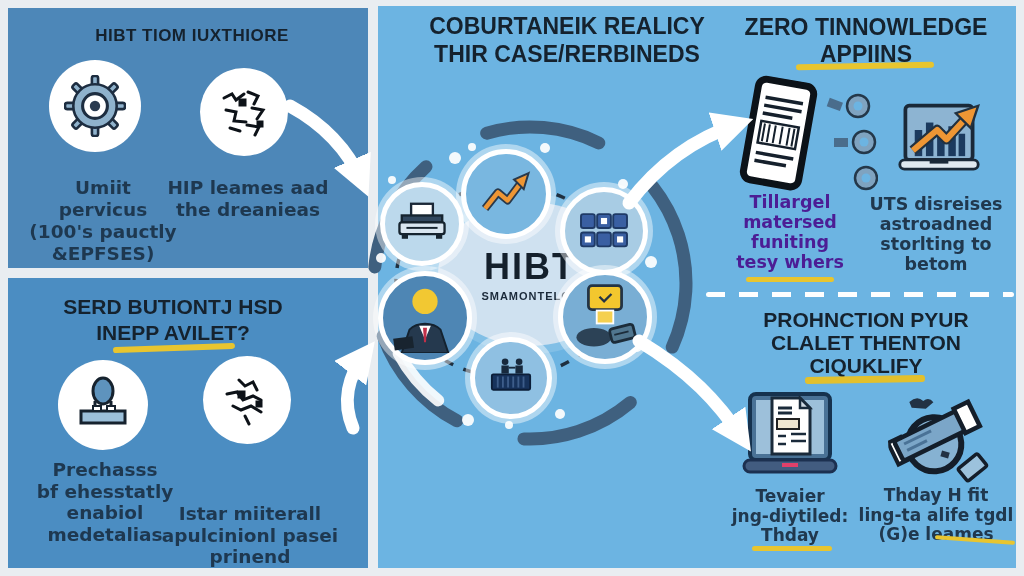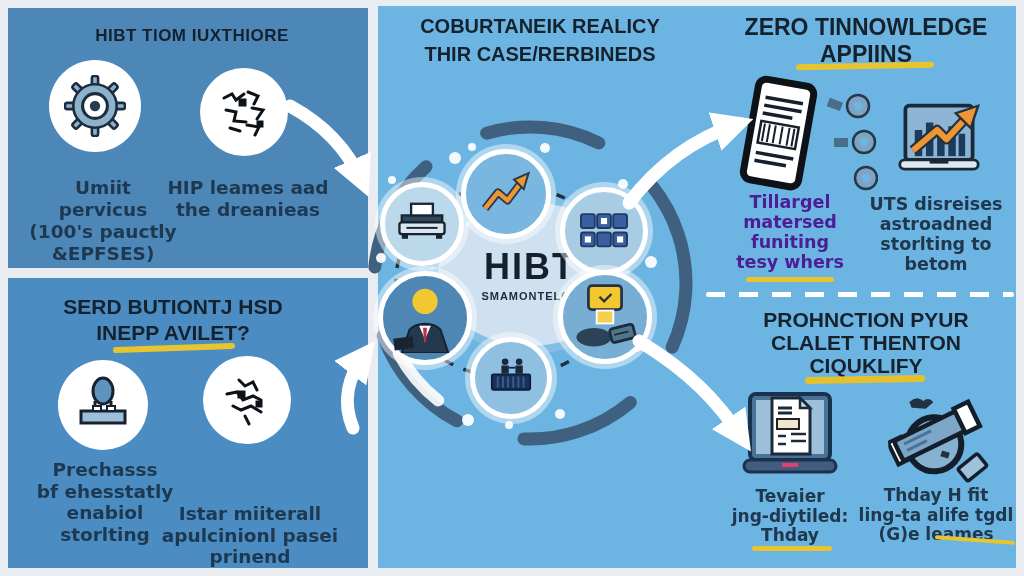--- a/index.html
+++ b/index.html
@@ -117,29 +117,29 @@
         <path d="M14 34 l8 4 l10 -4 l10 6"></path>
           <path d="M26 44 l4 8"></path>
         <rect x="20" y="20" width="5" height="5" fill="#0d1218"></rect>
         <rect x="38" y="30" width="4" height="4" fill="#0d1218"></rect>
       </svg>
     </div>
 
     <div class="body-text" style="left:97px;top:181px;width:190px;font-size:18.5px;line-height:21.5px;">Prechasss
 bf ehesstatly
 enabiol
-storlting</div>
+medetalias</div>
     <div class="body-text" style="left:242px;top:182px;width:190px;font-size:18.5px;line-height:21.5px;margin-top:43px;">Istar miiterall
 apulcinionl pasei
 prinend</div>
   </div>
 
   <div class="panel" id="panel-main"></div>
 
-  <div class="panel-title" style="left:540px;top:12px;width:380px;font-size:20px;line-height:28px;">COBURTANEIK REALICY
+  <div class="panel-title" style="left:567px;top:12px;width:380px;font-size:23px;line-height:28px;">COBURTANEIK REALICY
 THIR CASE/RERBINEDS</div>
 
   <svg id="decor-svg" width="1024" height="576">
     <circle cx="530" cy="283" r="156" fill="none" stroke="#3f607f" stroke-width="13" stroke-dasharray="115 70" stroke-linecap="round" transform="rotate(-18 530 283)"></circle>
     <circle cx="530" cy="283" r="149" fill="none" stroke="#ffffff" stroke-width="12" opacity=".9" stroke-dasharray="62 880" stroke-linecap="round" transform="rotate(128 530 283)"></circle>
     <ellipse cx="508" cy="281" rx="112" ry="96" fill="none" stroke="#1f3040" stroke-width="3.5" stroke-dasharray="9 11"></ellipse>
     <g fill="#ffffff" opacity=".92">
       <circle cx="455" cy="158" r="6"></circle>
         <circle cx="545" cy="148" r="5"></circle>
         <circle cx="472" cy="147" r="4"></circle>

